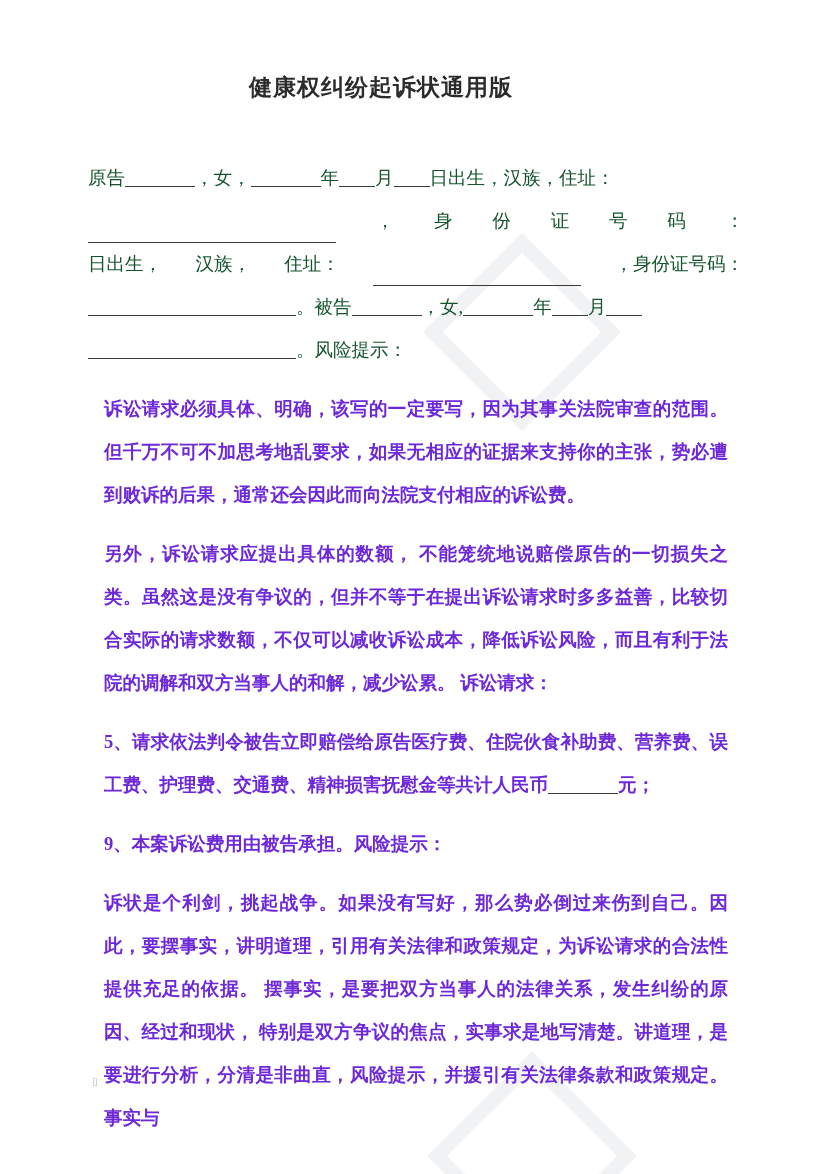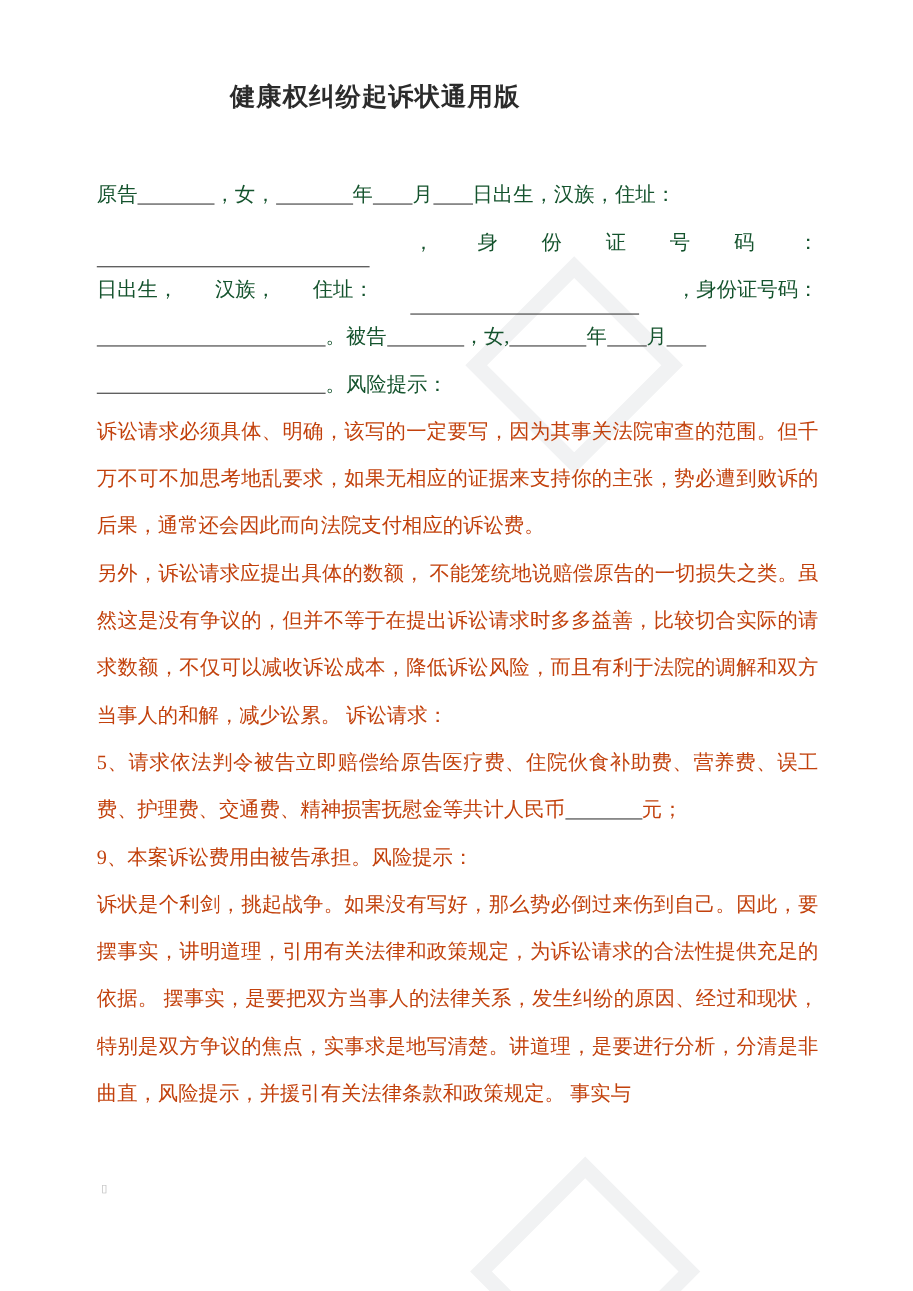--- a/index.html
+++ b/index.html
@@ -40,37 +40,39 @@
     position: absolute;
     left: 0;
     top: 72px;
     width: 682px;
     text-align: center;
     font-size: 23px;
     font-weight: bold;
     color: #2b2b2b;
     letter-spacing: 1px;
     font-family: Liberation Serif, serif;
+    padding-left: 40px;
   }
 
   .body-block {
     position: absolute;
     left: 88px;
     top: 157px;
     width: 656px;
   }
 
   .para {
     font-size: 18.5px;
-    color: #c2410c;
+    color: #6d28d9;
     line-height: 43px;
-    margin: 0;
+    margin: 16px;
     text-align: justify;
     text-justify: inter-character;
     word-break: break-all;
+    font-weight: bold;
   }
 
   .line {
     display: block;
     font-size: 18.5px;
     color: #14532d;
     line-height: 43px;
     white-space: nowrap;
   }
   .line.spread {

